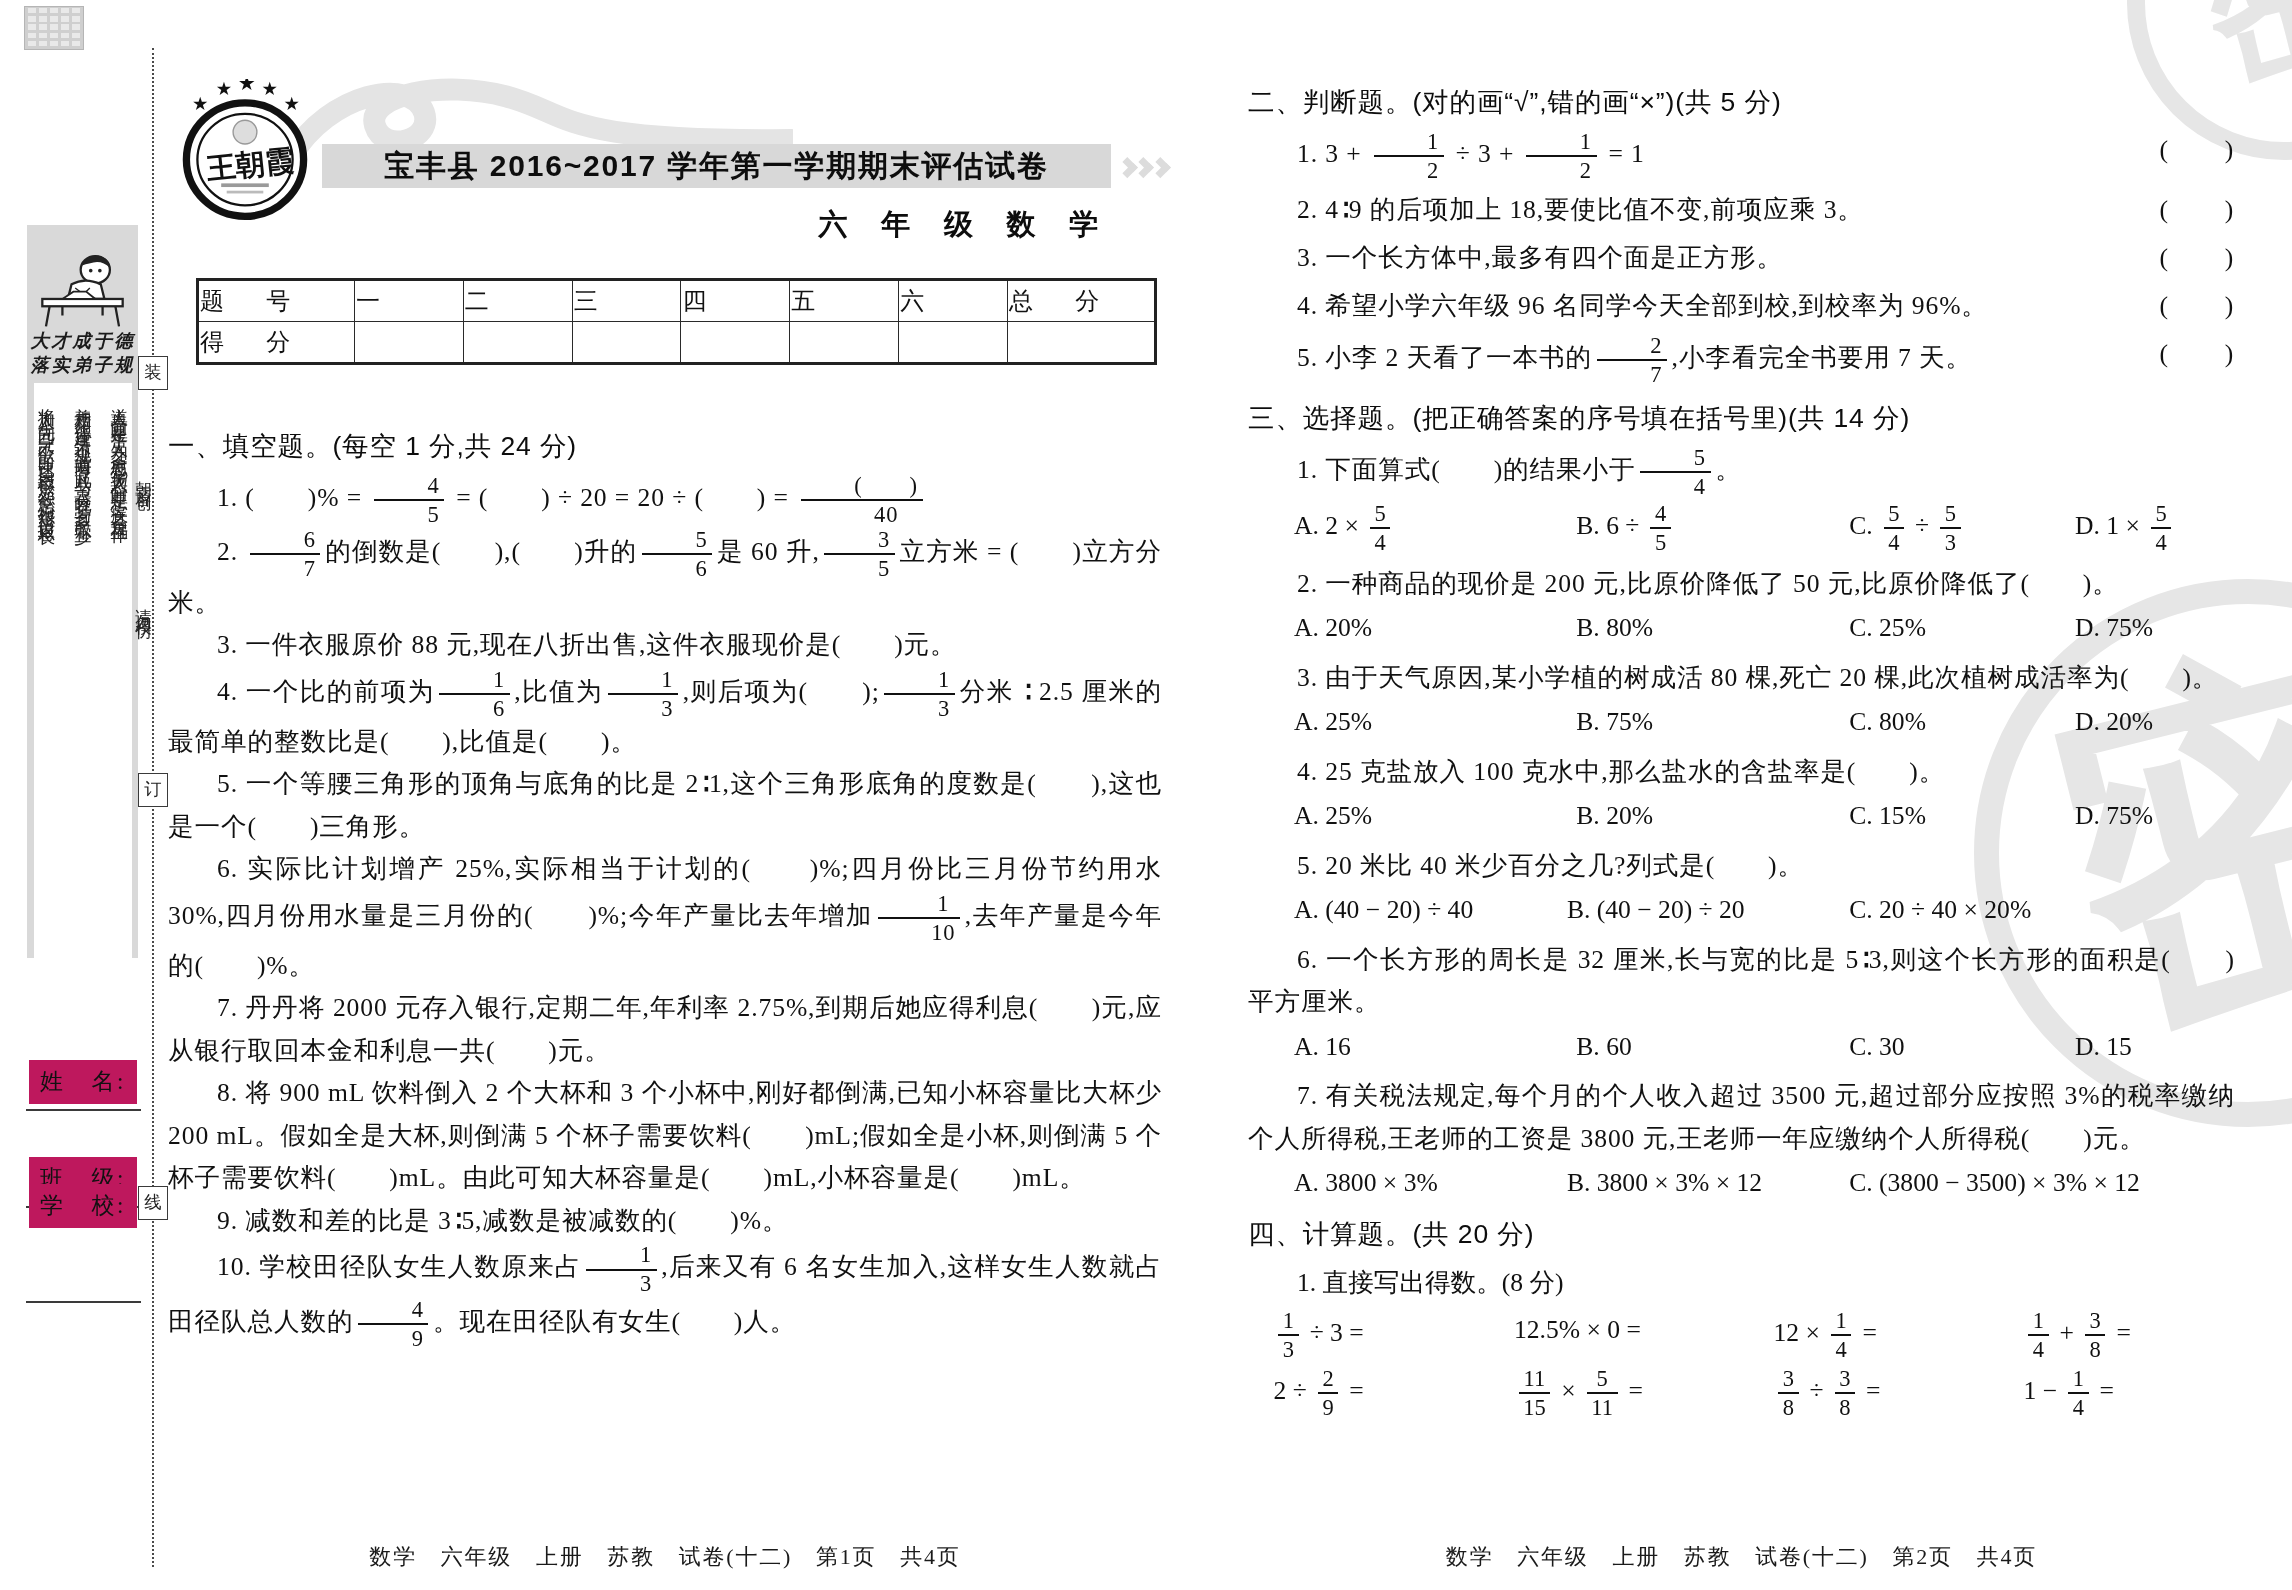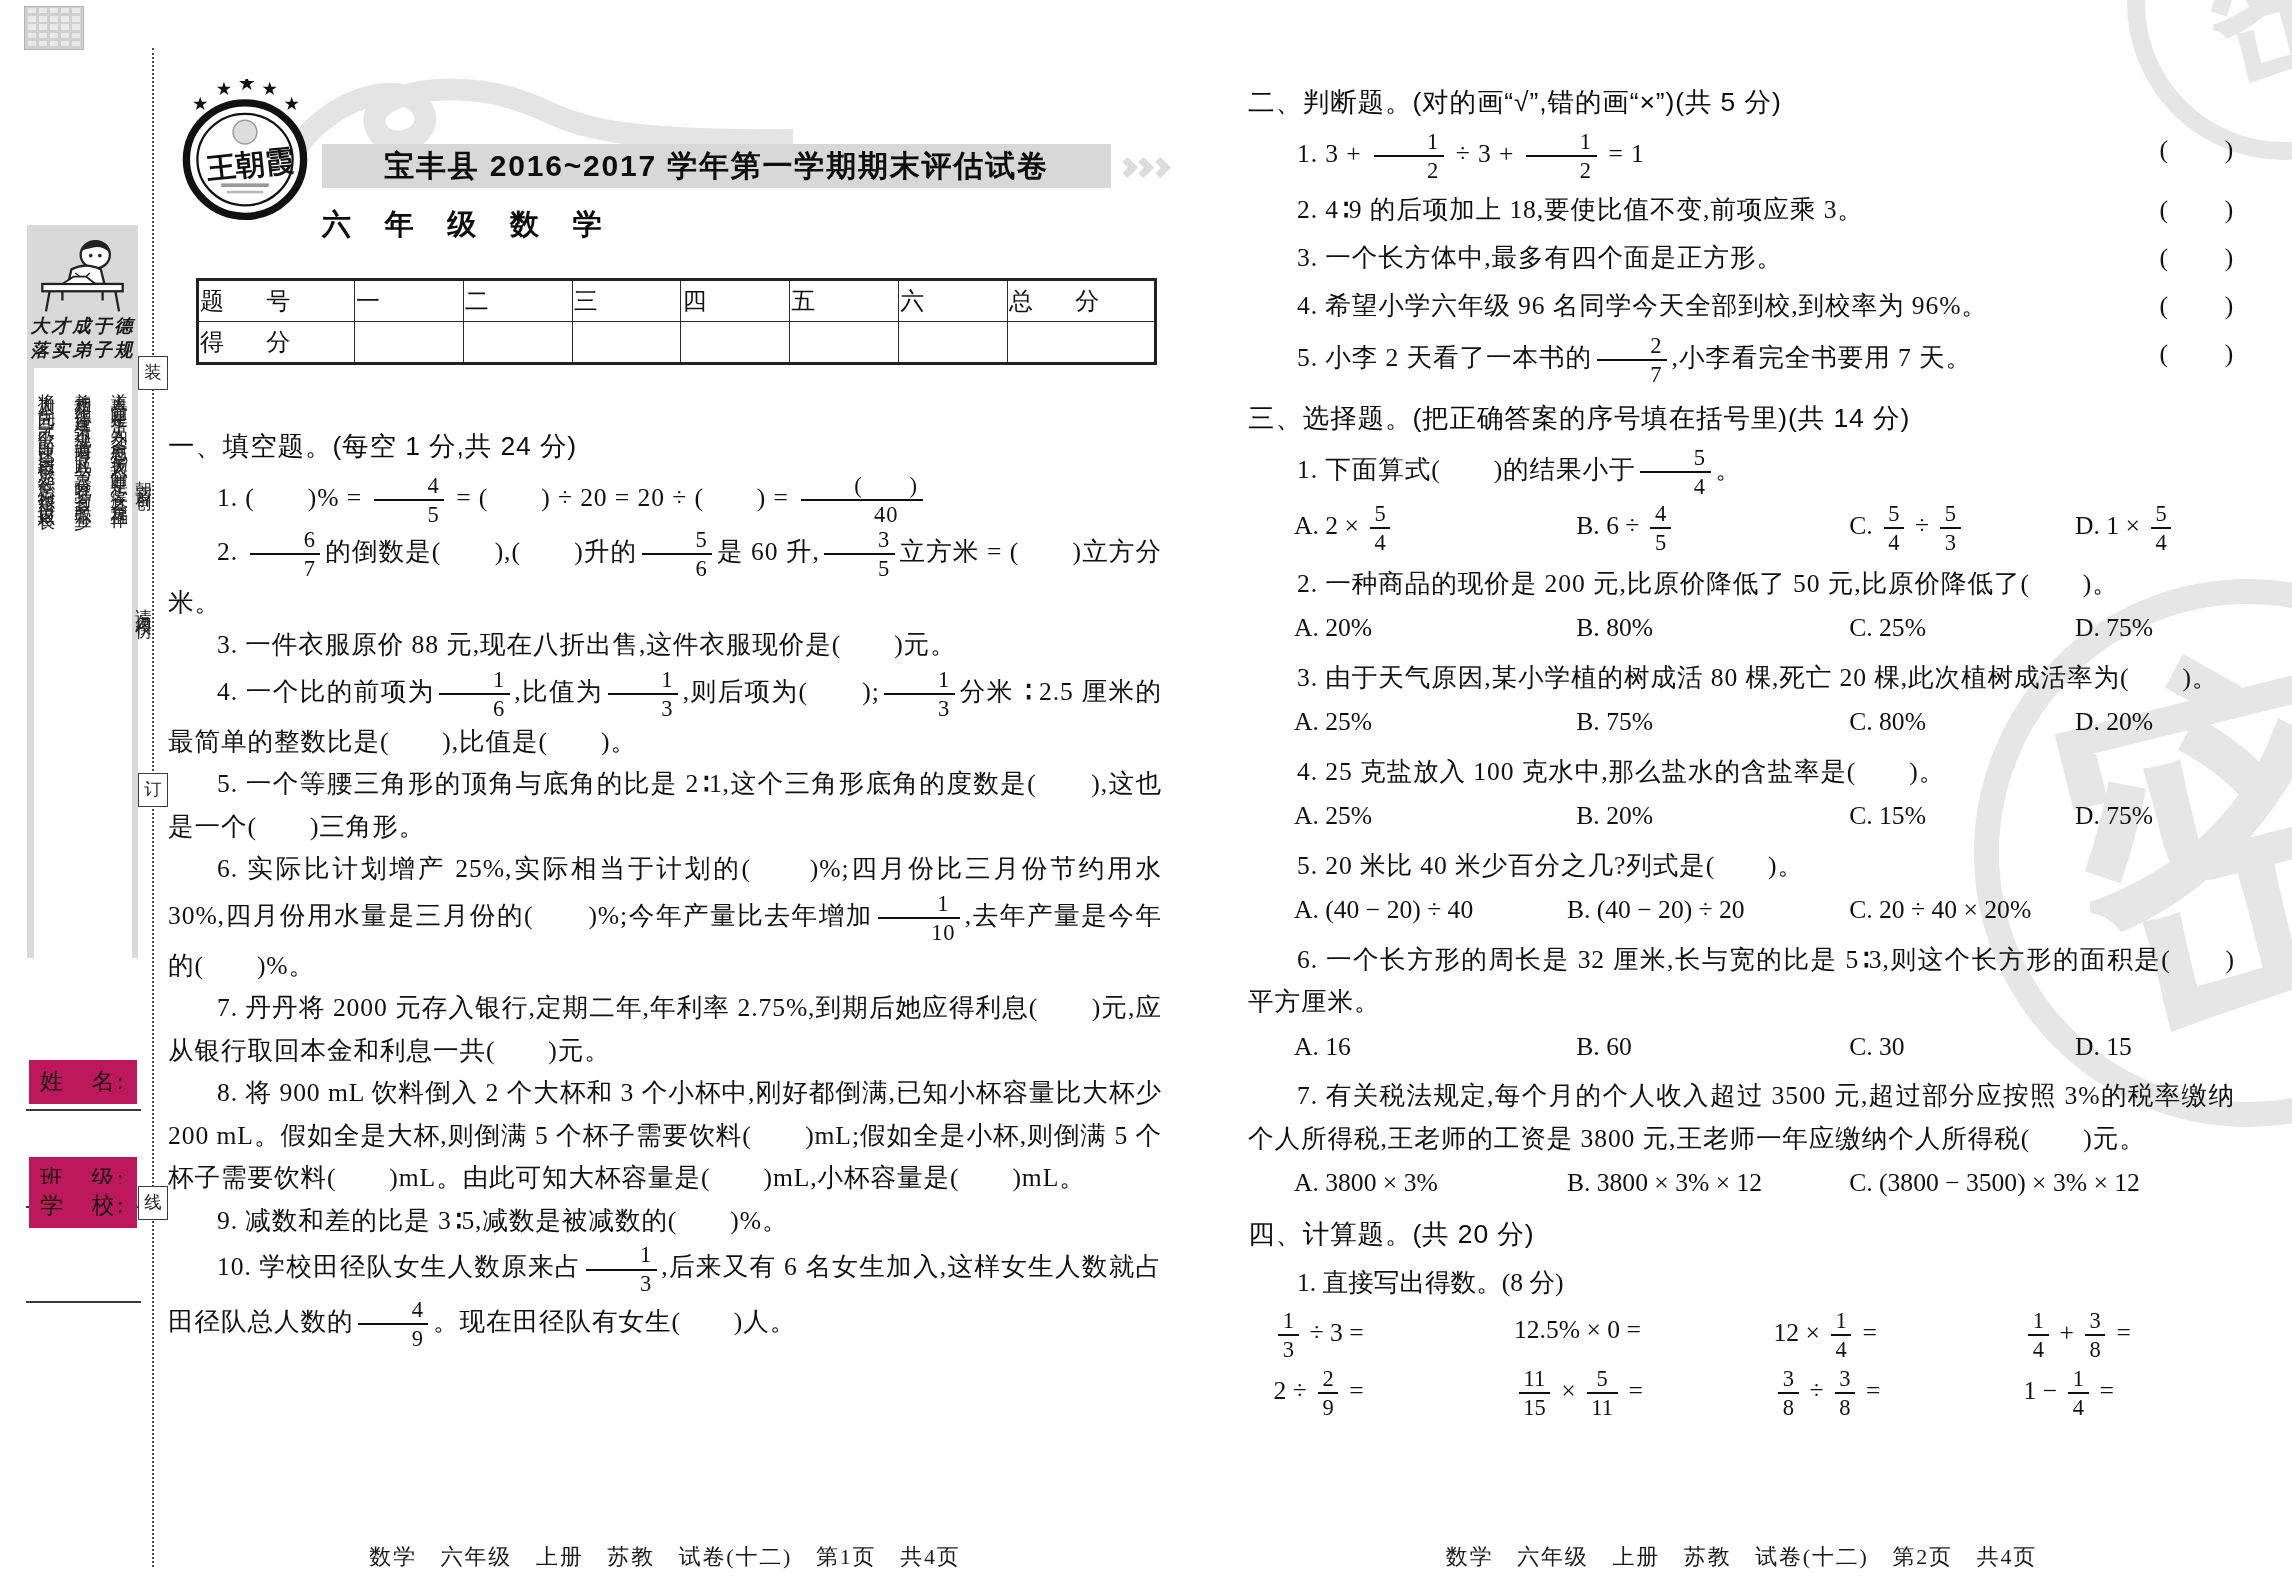--- a/index.html
+++ b/index.html
@@ -16,21 +16,21 @@
   .seal-main .seal-char{font-size:365px;}
   .seal-corner .seal-char{font-size:164px;}
 
   
   .corner-stamp{position:absolute;left:24px;top:5.5px;width:60px;height:44px;background:#e9e9e9;
         border:0.9px solid #b5b5b5;
         background-image:repeating-linear-gradient(0deg,#cfcfcf 0 2.7px,transparent 2.7px 8.2px),
                          repeating-linear-gradient(90deg,#cfcfcf 0 2.7px,transparent 2.7px 11px);}
 
   
-  .sidebar{position:absolute;left:27.4px;top:225px;width:111px;height:733px;background:#d9d9d9;padding-top:6px;}
+  .sidebar{position:absolute;left:27.4px;top:225px;width:111px;height:733px;background:#d9d9d9;padding-top:21px;}
   .sidebar .cartoon{display:block;margin:0 auto;}
   .slogan{text-align:center;font-family:"Liberation Serif",serif;font-weight:bold;font-style:italic;
         font-size:18.3px;letter-spacing:2.7px;line-height:1.3;color:#1a1a1a;}
   .verse{background:#ffffff;margin:5.5px 6.4px 9.1px 6.4px;padding:11px 2.7px;display:flex;flex-direction:row;
         justify-content:space-between;height:596px;}
   .v-col{display:flex;flex-direction:column;align-items:center;gap:8.2px;}
   .v-group{writing-mode:vertical-rl;font-size:17.4px;letter-spacing:2.7px;color:#222;line-height:1.15;}
 
   
   .field-label{position:absolute;left:29px;background:#be185d;padding:6.4px 11px;font-size:23px;
@@ -45,21 +45,21 @@
 
   
   .ribbon{position:absolute;left:272px;top:69px;}
   .logo{position:absolute;left:179px;top:79px;}
   .title-band{position:absolute;left:322px;top:144px;width:789px;height:44px;background:#d8d8d8;
         text-align:center;line-height:44px;font-family:"Liberation Sans","DejaVu Sans",sans-serif;
         font-weight:bold;font-size:30px;letter-spacing:1.8px;color:#0d0d0d;}
   .chev-row{position:absolute;left:1120px;top:157px;width:64px;height:27.4px;}
   .chev{position:absolute;top:2.7px;width:14.6px;height:14.6px;border-top:7.3px solid #dcdcdc;border-right:7.3px solid #dcdcdc;
         transform:rotate(45deg);}
-  .subtitle{position:absolute;left:322px;top:205px;width:789px;text-align:left;
+  .subtitle{position:absolute;left:322px;top:205px;width:789px;text-align:right;
         font-family:"Liberation Sans","DejaVu Sans",sans-serif;font-weight:bold;font-size:29px;
         letter-spacing:12.8px;color:#0d0d0d;}
 
   
   .score{position:absolute;left:196px;top:278px;width:961px;border-collapse:collapse;
         border:3.7px solid #222;font-size:24px;}
   .score td{border:1.8px solid #2a2a2a;height:42px;letter-spacing:3.7px;}
   .score .lab{width:157px;letter-spacing:9.1px;}
   .score .tot{width:148px;letter-spacing:9.1px;}
 

